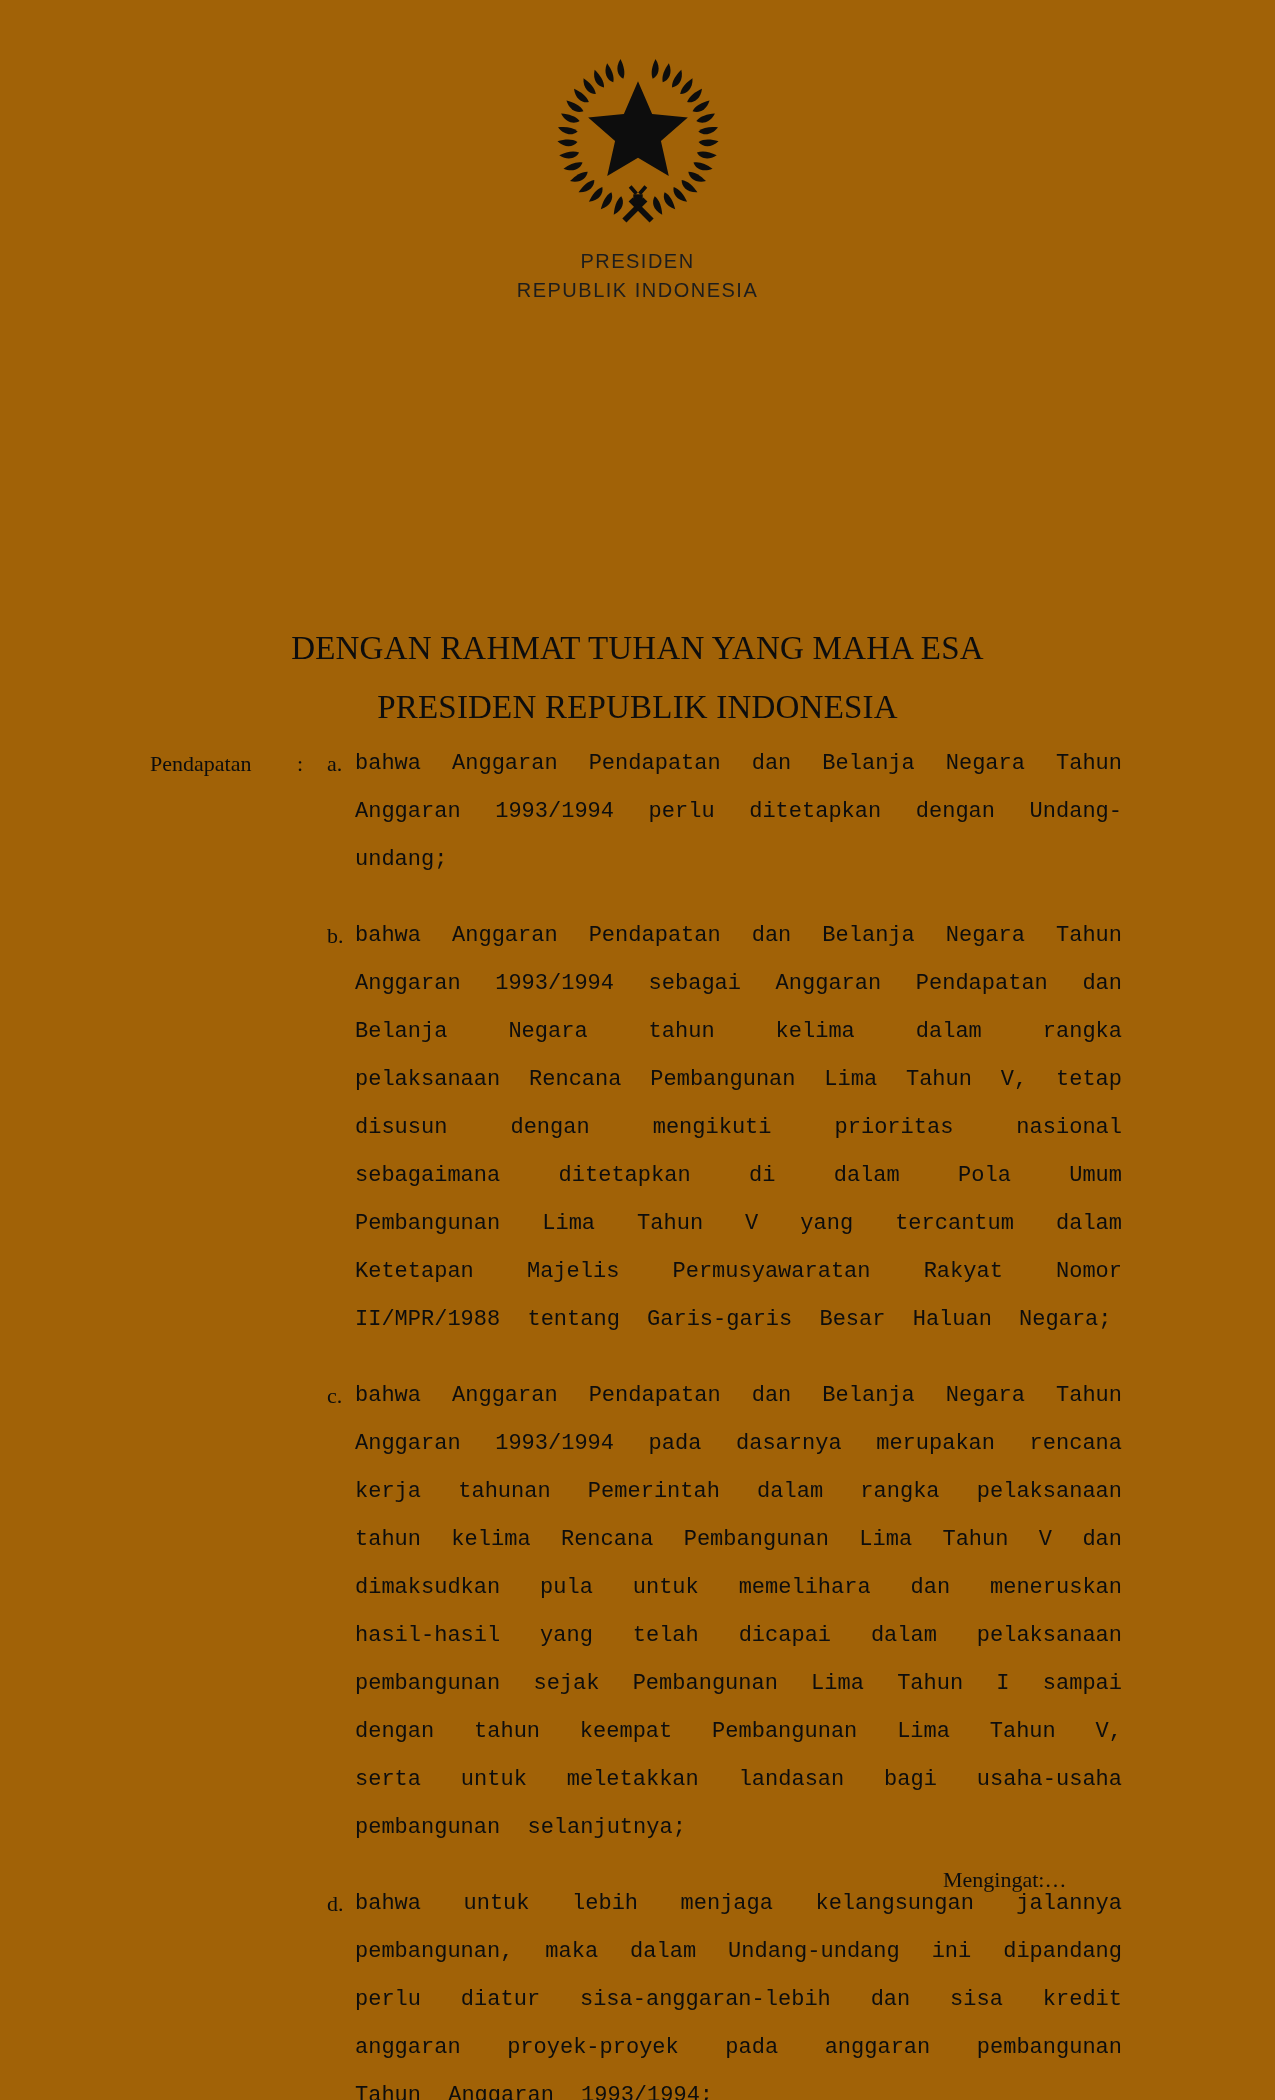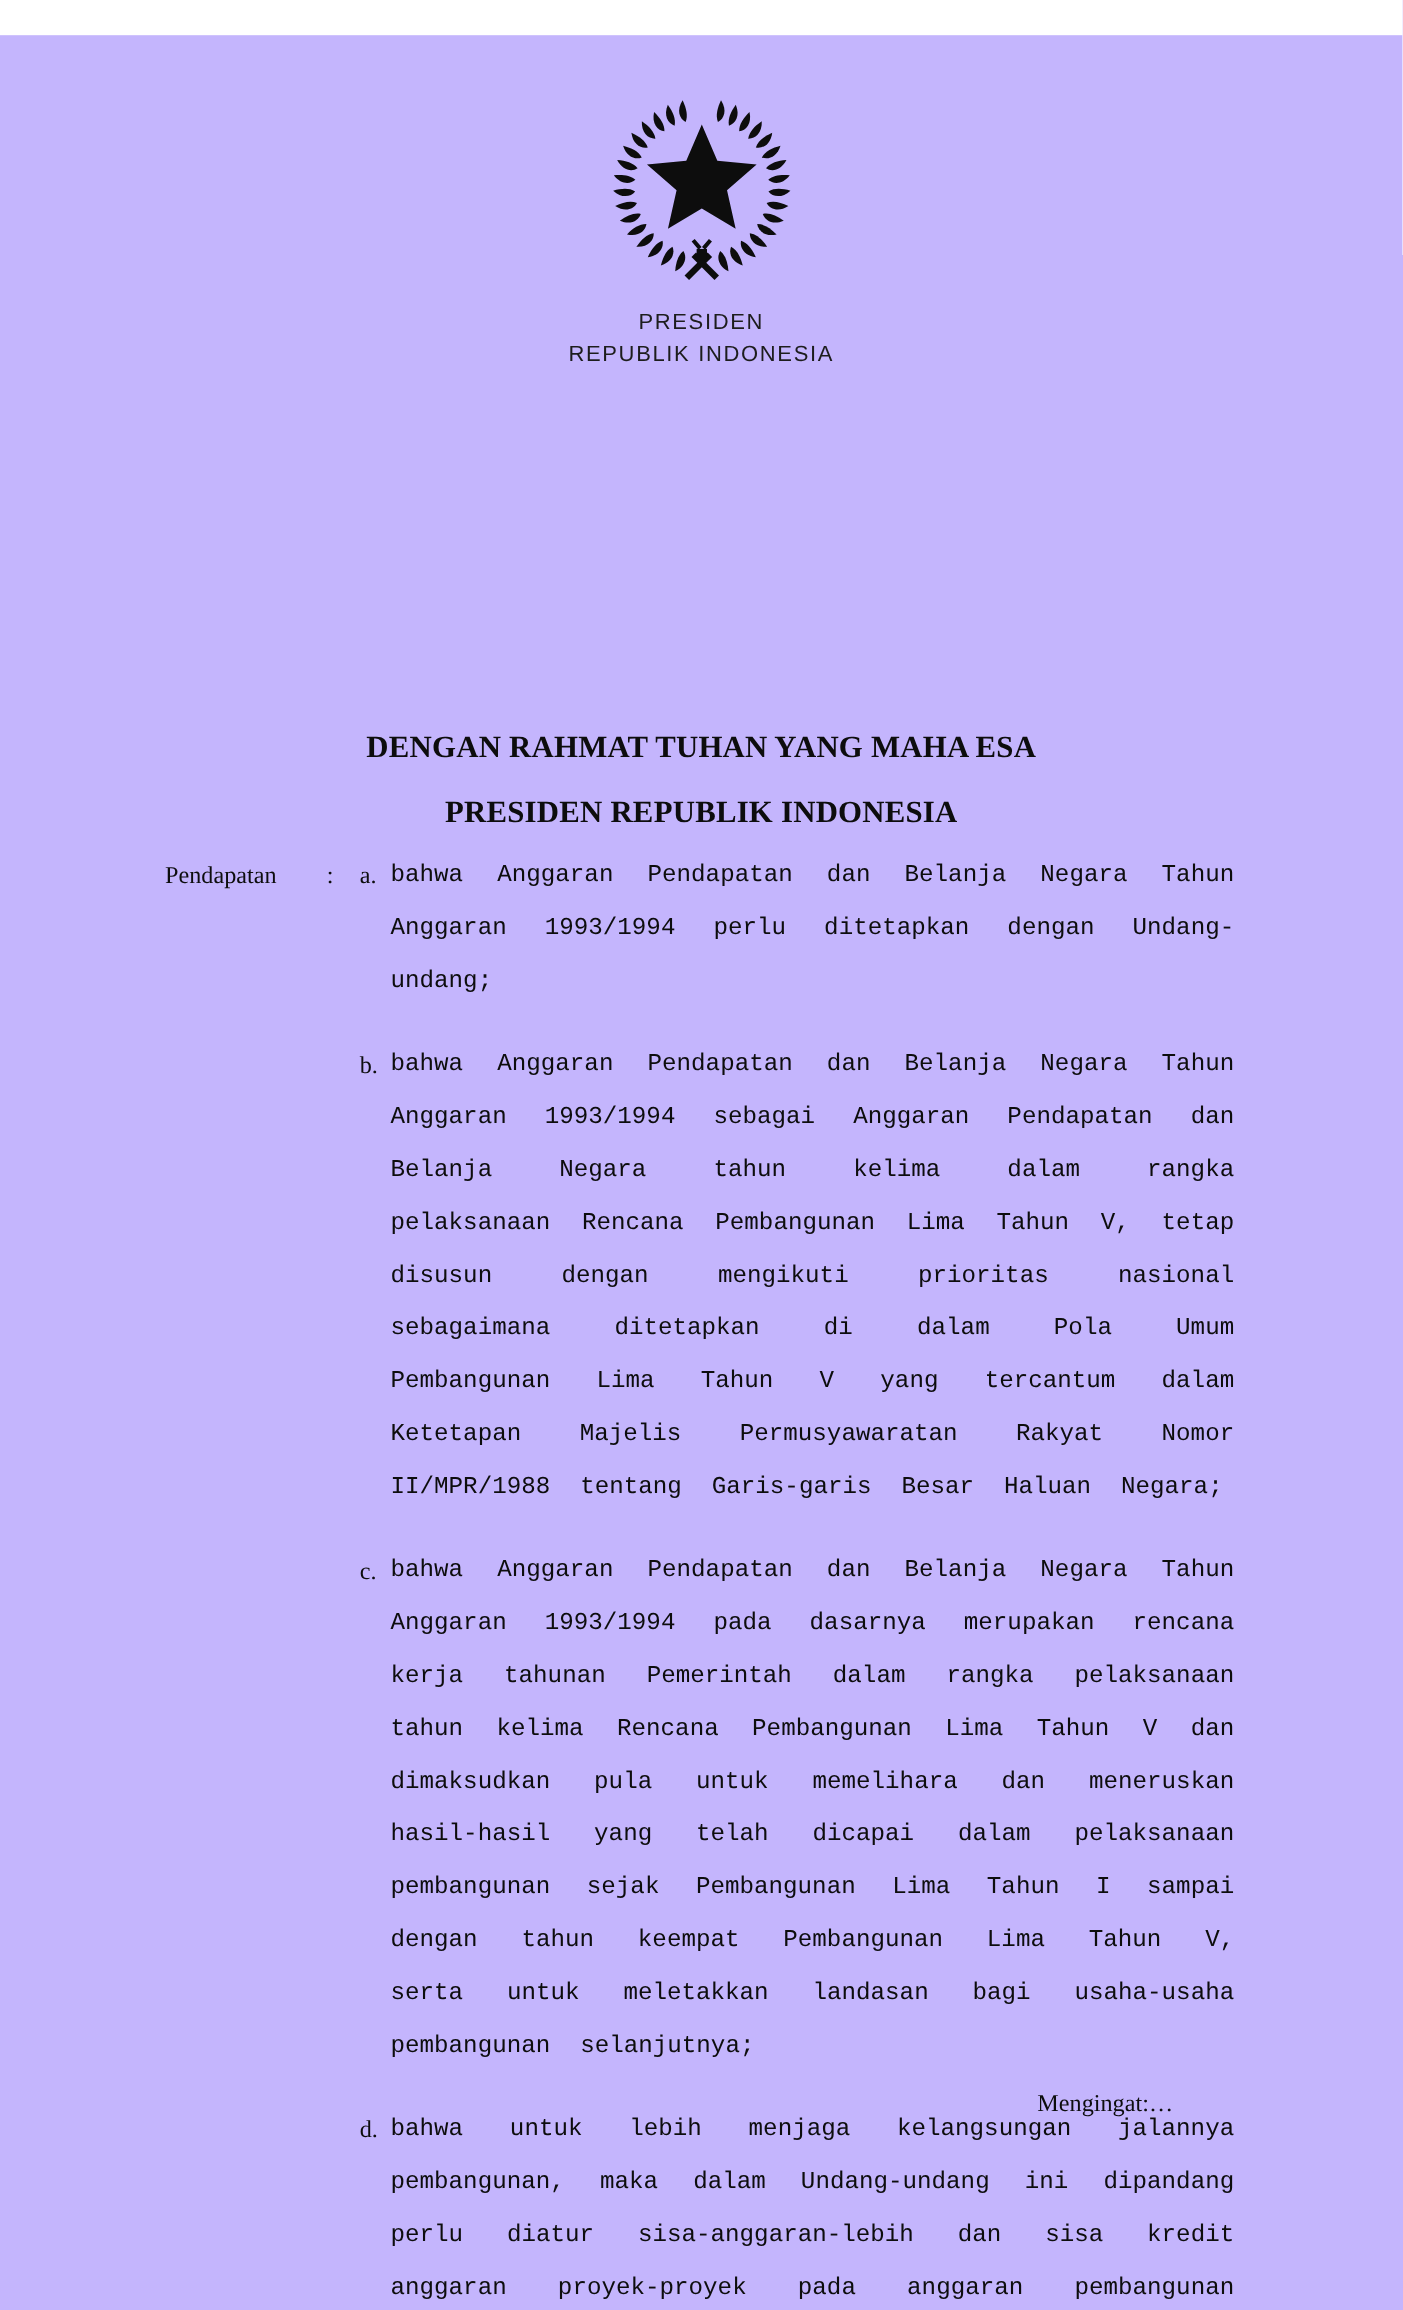--- a/index.html
+++ b/index.html
@@ -1,37 +1,37 @@
 <!DOCTYPE html>
 <html><head>
 <meta charset="utf-8">
 <style>
   * { margin:0; padding:0; box-sizing:border-box; }
   html, body { background:#ffffff; }
   body {
     width:1275px; height:2100px; position:relative; overflow:hidden;
     font-family:"Liberation Serif","DejaVu Serif",serif; color:#0d0d0d;
   }
-  .page { position:absolute; inset:0; background:#c4b5fd;margin-top:32px; }
+  .page { position:absolute; inset:0; background:#a16207; }
 
   .seal { position:absolute; top:54px; left:50%; transform:translateX(-50%); }
 
   .org {
     position:absolute; top:247px; left:0; width:100%; text-align:center;
     font-family:"Liberation Sans","DejaVu Sans",sans-serif;
     font-size:20px; line-height:29px; letter-spacing:1.5px; color:#1d1d1d;
   }
 
   .title-block {
     position:absolute; top:337px; left:0; width:100%; text-align:center;
     font-weight:bold; font-size:28px; line-height:48px; letter-spacing:0.2px;
   }
   .heading-line {
     position:absolute; left:0; width:100%; text-align:center;
-    font-weight:bold; font-size:28px; line-height:48px; letter-spacing:0.2px;
+    font-weight:normal; font-size:33px; line-height:48px; letter-spacing:0.2px;
   }
   .invocation { top:624px; }
   .authority  { top:683px; }
 
   .consider {
     position:absolute; left:150px; top:740px; width:972px;
     font-size:22px; line-height:48px; display:flex; align-items:flex-start;
   }
   .c-label { width:147px; flex:none; }
   .c-colon { width:30px; flex:none; }

